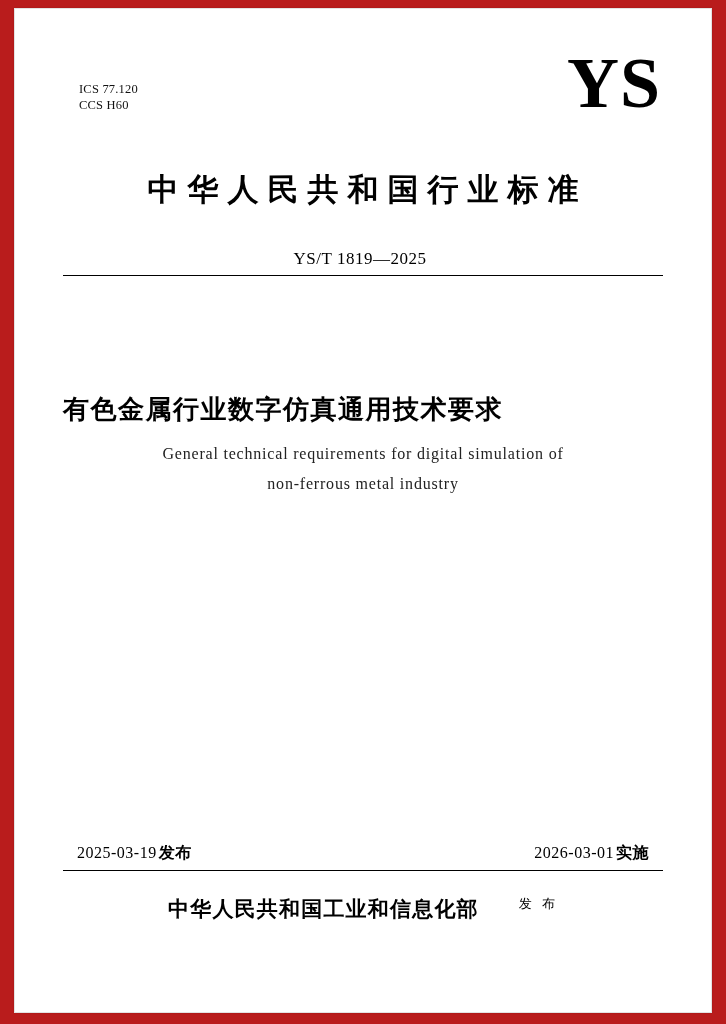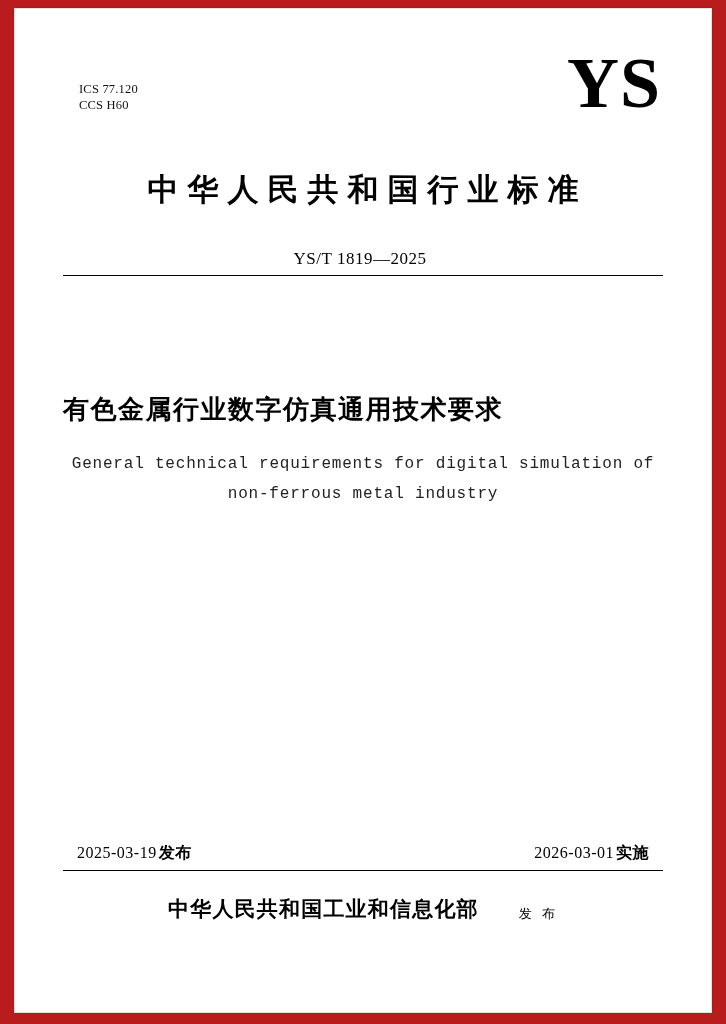--- a/index.html
+++ b/index.html
@@ -101,23 +101,23 @@
   .cn-title {
     margin-top: 116px;
     text-align: left;
     font-family: "DejaVu Sans", sans-serif;
     font-weight: bold;
     font-size: 26px;
     letter-spacing: 1.5px;
     color: #000;
   }
   .en-title {
-    margin-top: 22px;
+    margin-top: 12px;
     text-align: center;
-    font-family: Liberation Mono, monospace;
+    font-family: Liberation Serif, serif;
     font-size: 16px;
     line-height: 30px;
     letter-spacing: 0.8px;
     color: #222;
   }
   .en-title .line2 {
     display: block;
   }
 
   
@@ -147,21 +147,21 @@
   }
   .footer-rule {
     border-top: 1.4px solid #000;
     width: 100%;
     height: 0;
   }
   .issuer-row {
     margin-top: 24px;
     display: flex;
     justify-content: center;
-    align-items: flex-end;
+    align-items: flex-start;
     gap: 40px;
   }
   .issuer {
     font-family: "DejaVu Sans", sans-serif;
     font-weight: bold;
     font-size: 21px;
     letter-spacing: 1.2px;
     color: #000;
   }
   .issue-verb {

